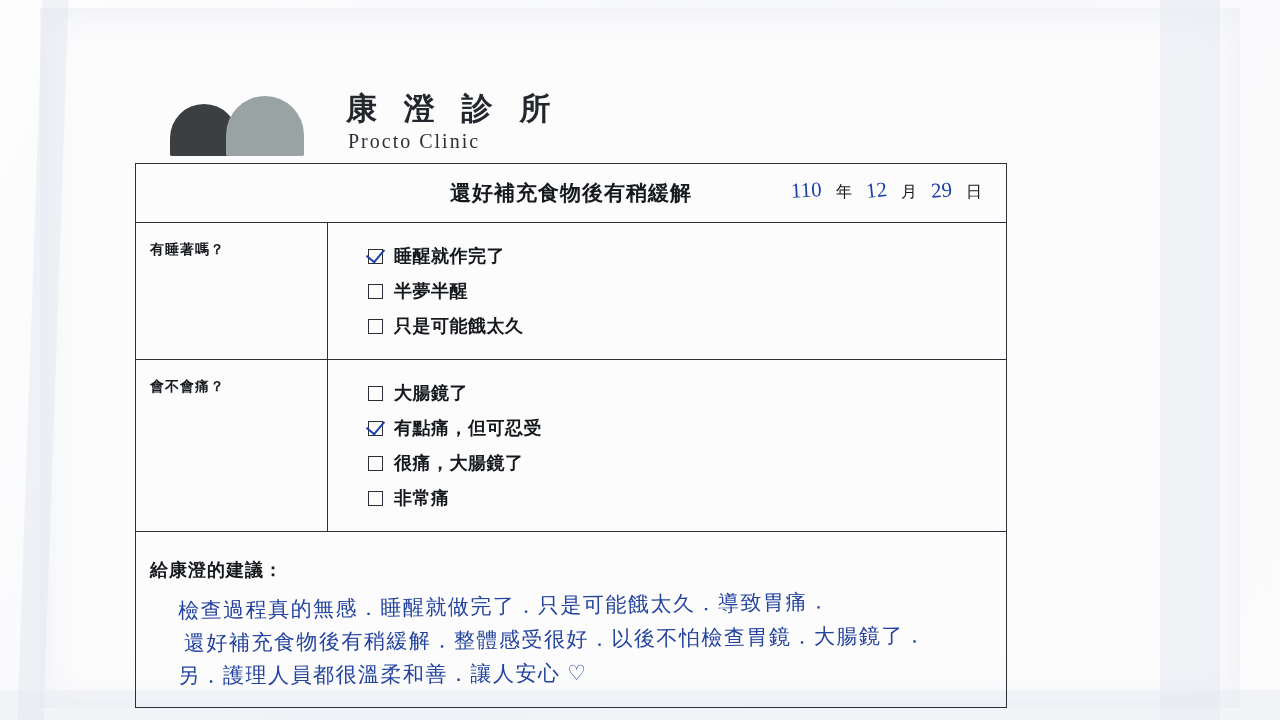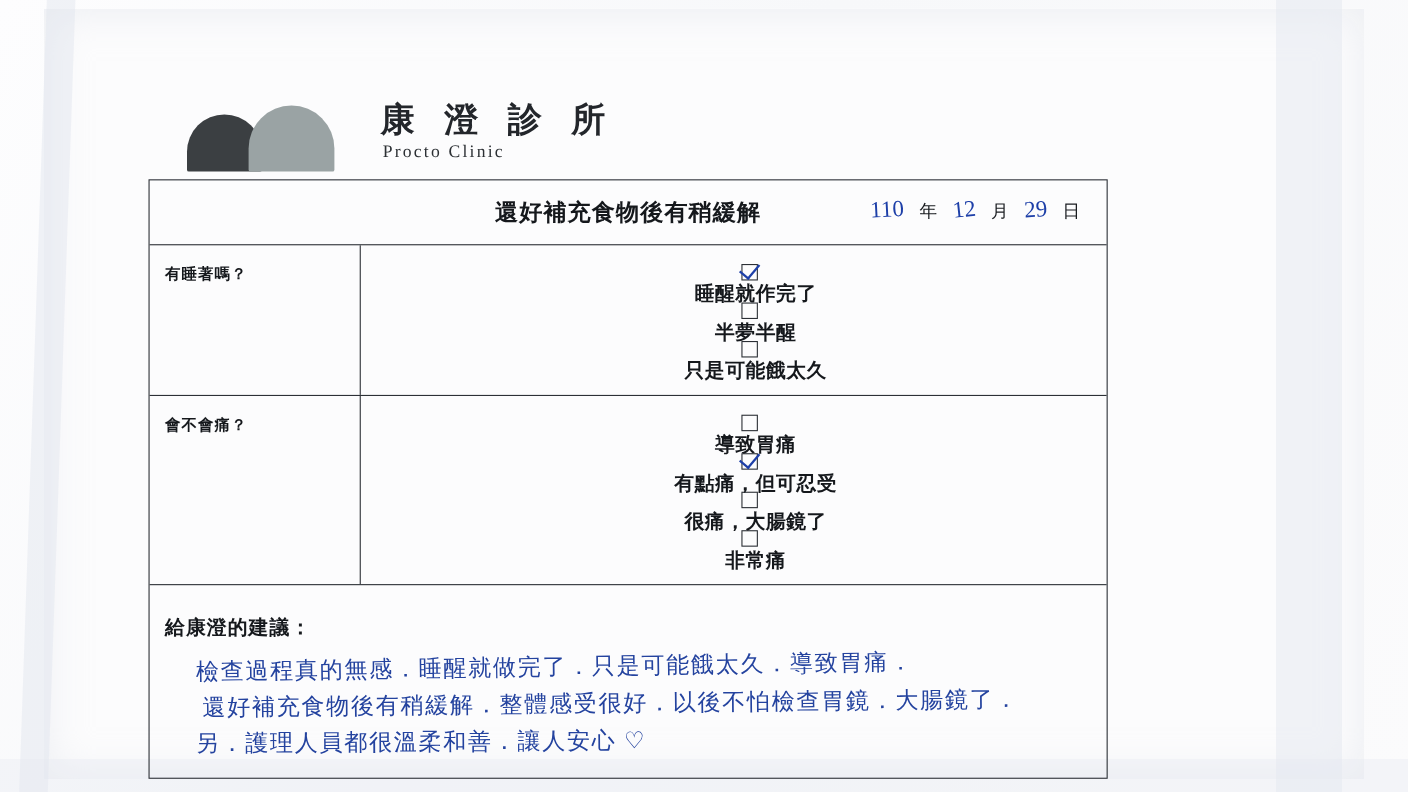--- a/index.html
+++ b/index.html
@@ -80,21 +80,21 @@
     font-size: 31px;
     letter-spacing: 8px;
     color: #23262b;
     font-weight: 600;
   }
   .clinic-name-en {
     position: absolute;
     left: 178px;
     top: 42px;
     font-family: "Liberation Serif", "DejaVu Serif", serif;
-    font-size: 16px;
+    font-size: 20px;
     letter-spacing: 2px;
     color: #2c3034;
   }
 
   
   .form {
     position: absolute;
     left: 135px;
     top: 163px;
     width: 870px;
@@ -159,21 +159,20 @@
   }
   .opt {
     display: flex;
     align-items: center;
     height: 32px;
     margin: 3px 0;
     font-size: 18px;
     color: #15181c;
     font-weight: 600;
     letter-spacing: 0.5px;
-    flex-direction: column;
   }
   .box {
     position: relative;
     display: inline-block;
     width: 13px;
     height: 13px;
     border: 1.6px solid #2b2f35;
     margin-right: 11px;
     flex: none;
   }
@@ -265,21 +264,21 @@
           <span>只是可能餓太久</span>
         </div>
       </div>
     </div>
 
     <div class="row">
       <div class="q-cell">會不會痛？</div>
       <div class="a-cell">
         <div class="opt">
           <span class="box"></span>
-          <span>導致胃痛</span>
+          <span>大腸鏡了</span>
         </div>
         <div class="opt">
           <span class="box checked"></span>
           <span>有點痛，但可忍受</span>
         </div>
         <div class="opt">
           <span class="box"></span>
           <span>很痛，大腸鏡了</span>
         </div>
         <div class="opt">

